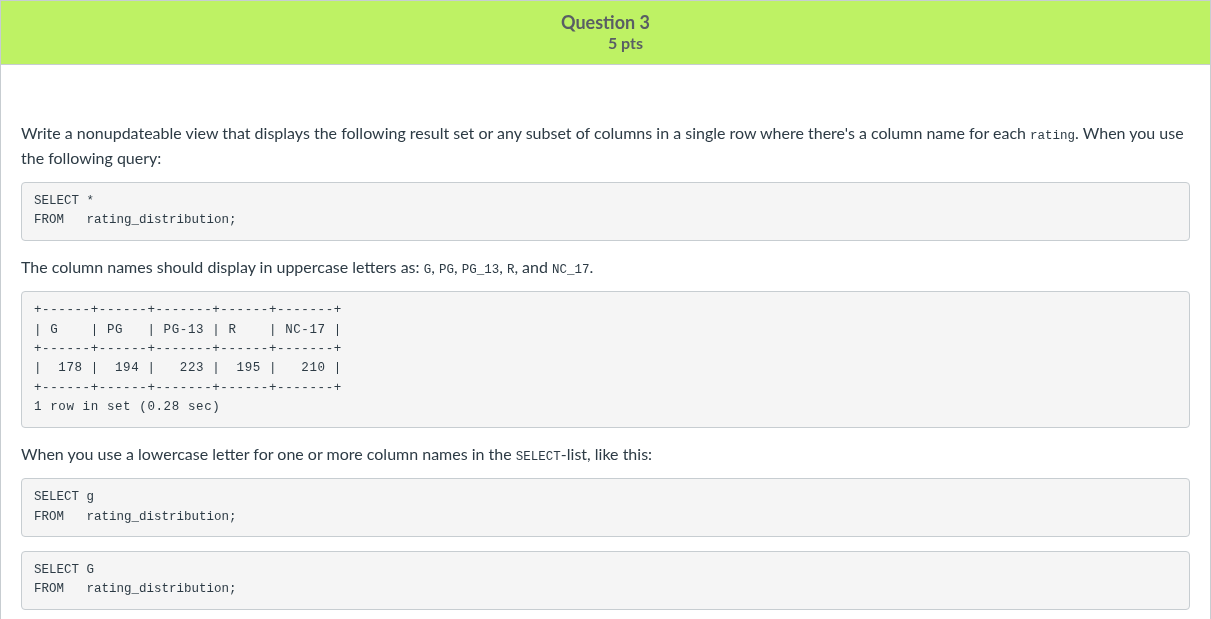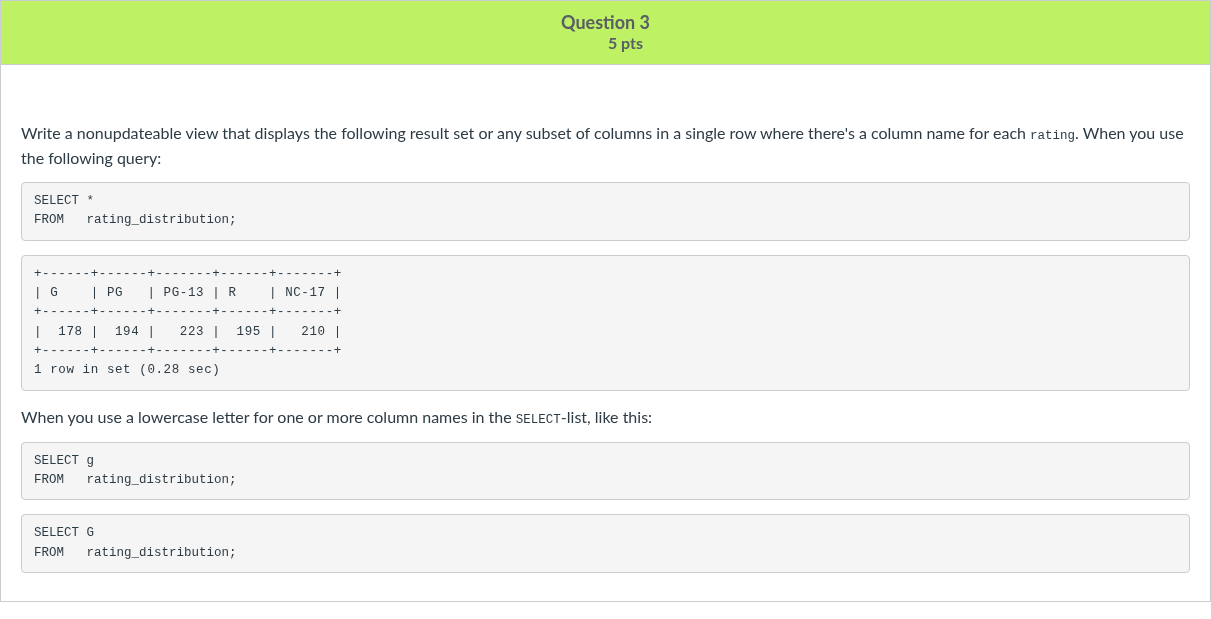--- a/index.html
+++ b/index.html
@@ -81,20 +81,23 @@
   </div>
   <div class="question-body">
 
     <p class="intro">
       <span>Write a nonupdateable view that displays the following result set or any subset of columns in a single row where there's a column name for each </span><code class="inline">rating</code><span>. When you use the following query:</span>
     </p>
 
     <pre class="codeblock">SELECT *
 FROM   rating_distribution;</pre>
 
+    <p>
+      <span>The column names should display in uppercase letters as: </span><code class="inline">G</code><span>, </span><code class="inline">PG</code><span>, </span><code class="inline">PG_13</code><span>, </span><code class="inline">R</code><span>, and </span><code class="inline">NC_17</code><span>.</span>
+    </p>
 
     <pre class="codeblock sparse">+------+------+-------+------+-------+
 | G    | PG   | PG-13 | R    | NC-17 |
 +------+------+-------+------+-------+
 |  178 |  194 |   223 |  195 |   210 |
 +------+------+-------+------+-------+
 1 row in set (0.28 sec)</pre>
 
     <p>
       <span>When you use a lowercase letter for one or more column names in the </span><code class="inline">SELECT</code><span>-list, like this:</span>

